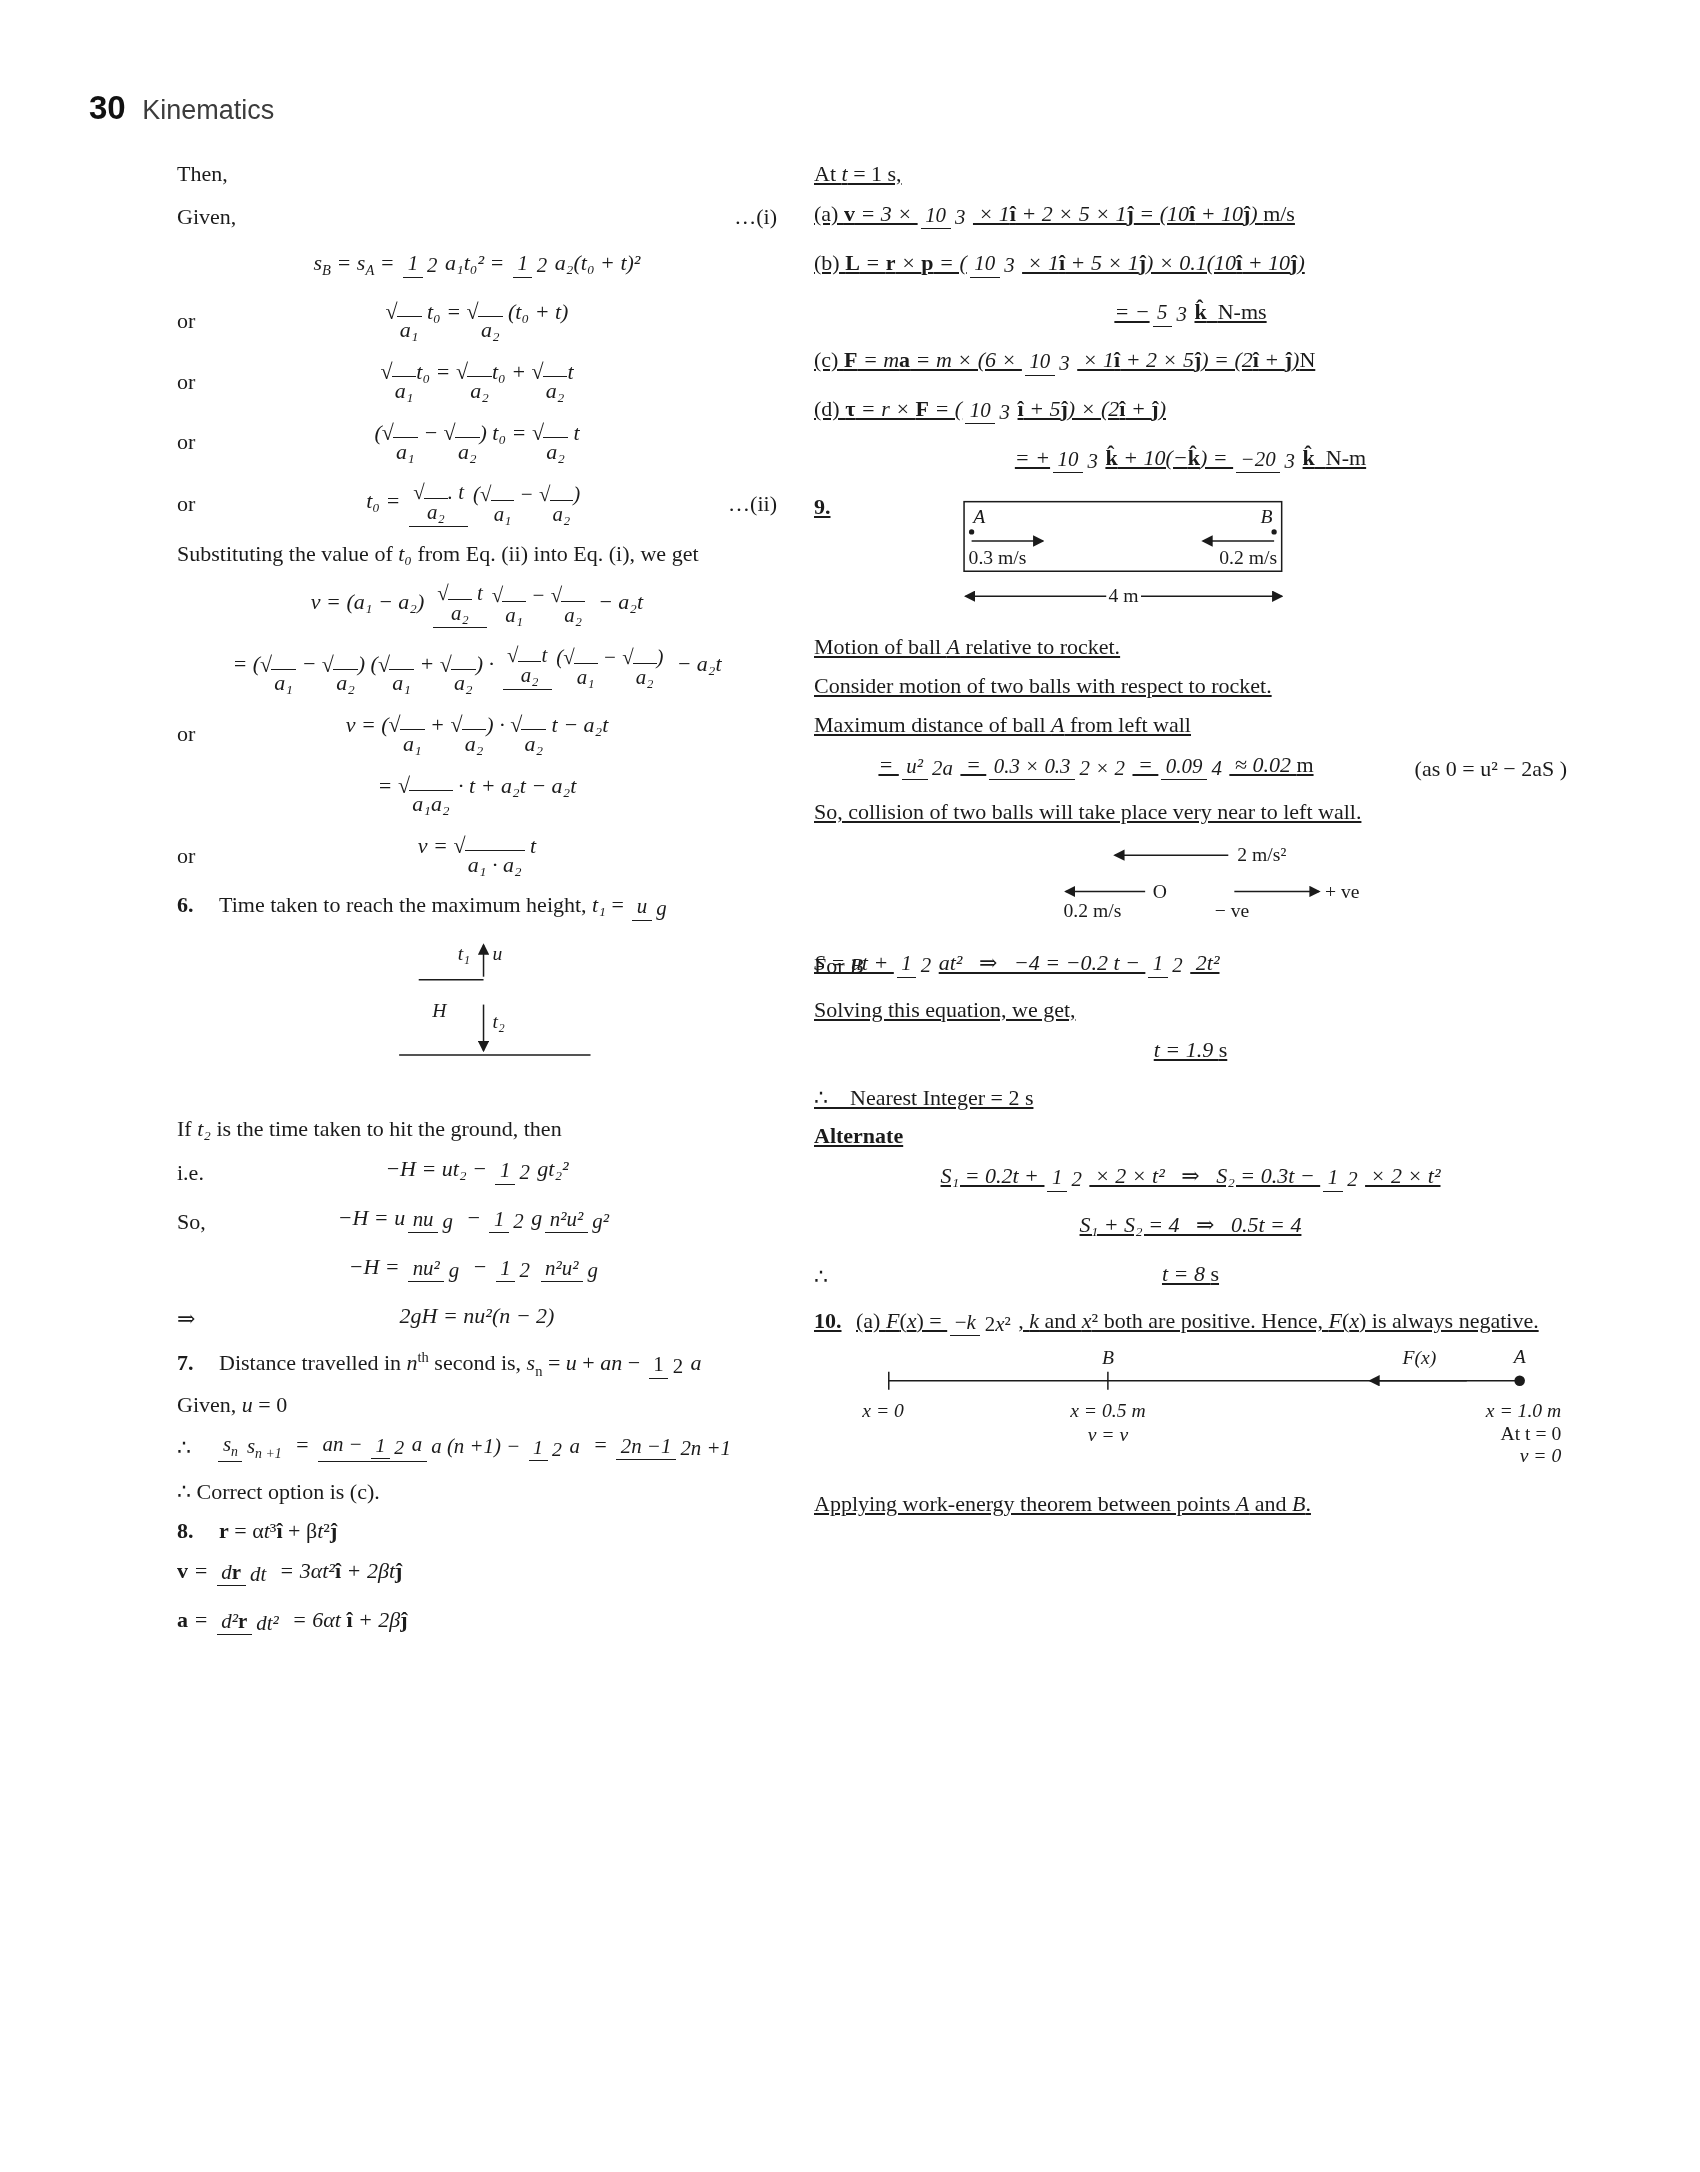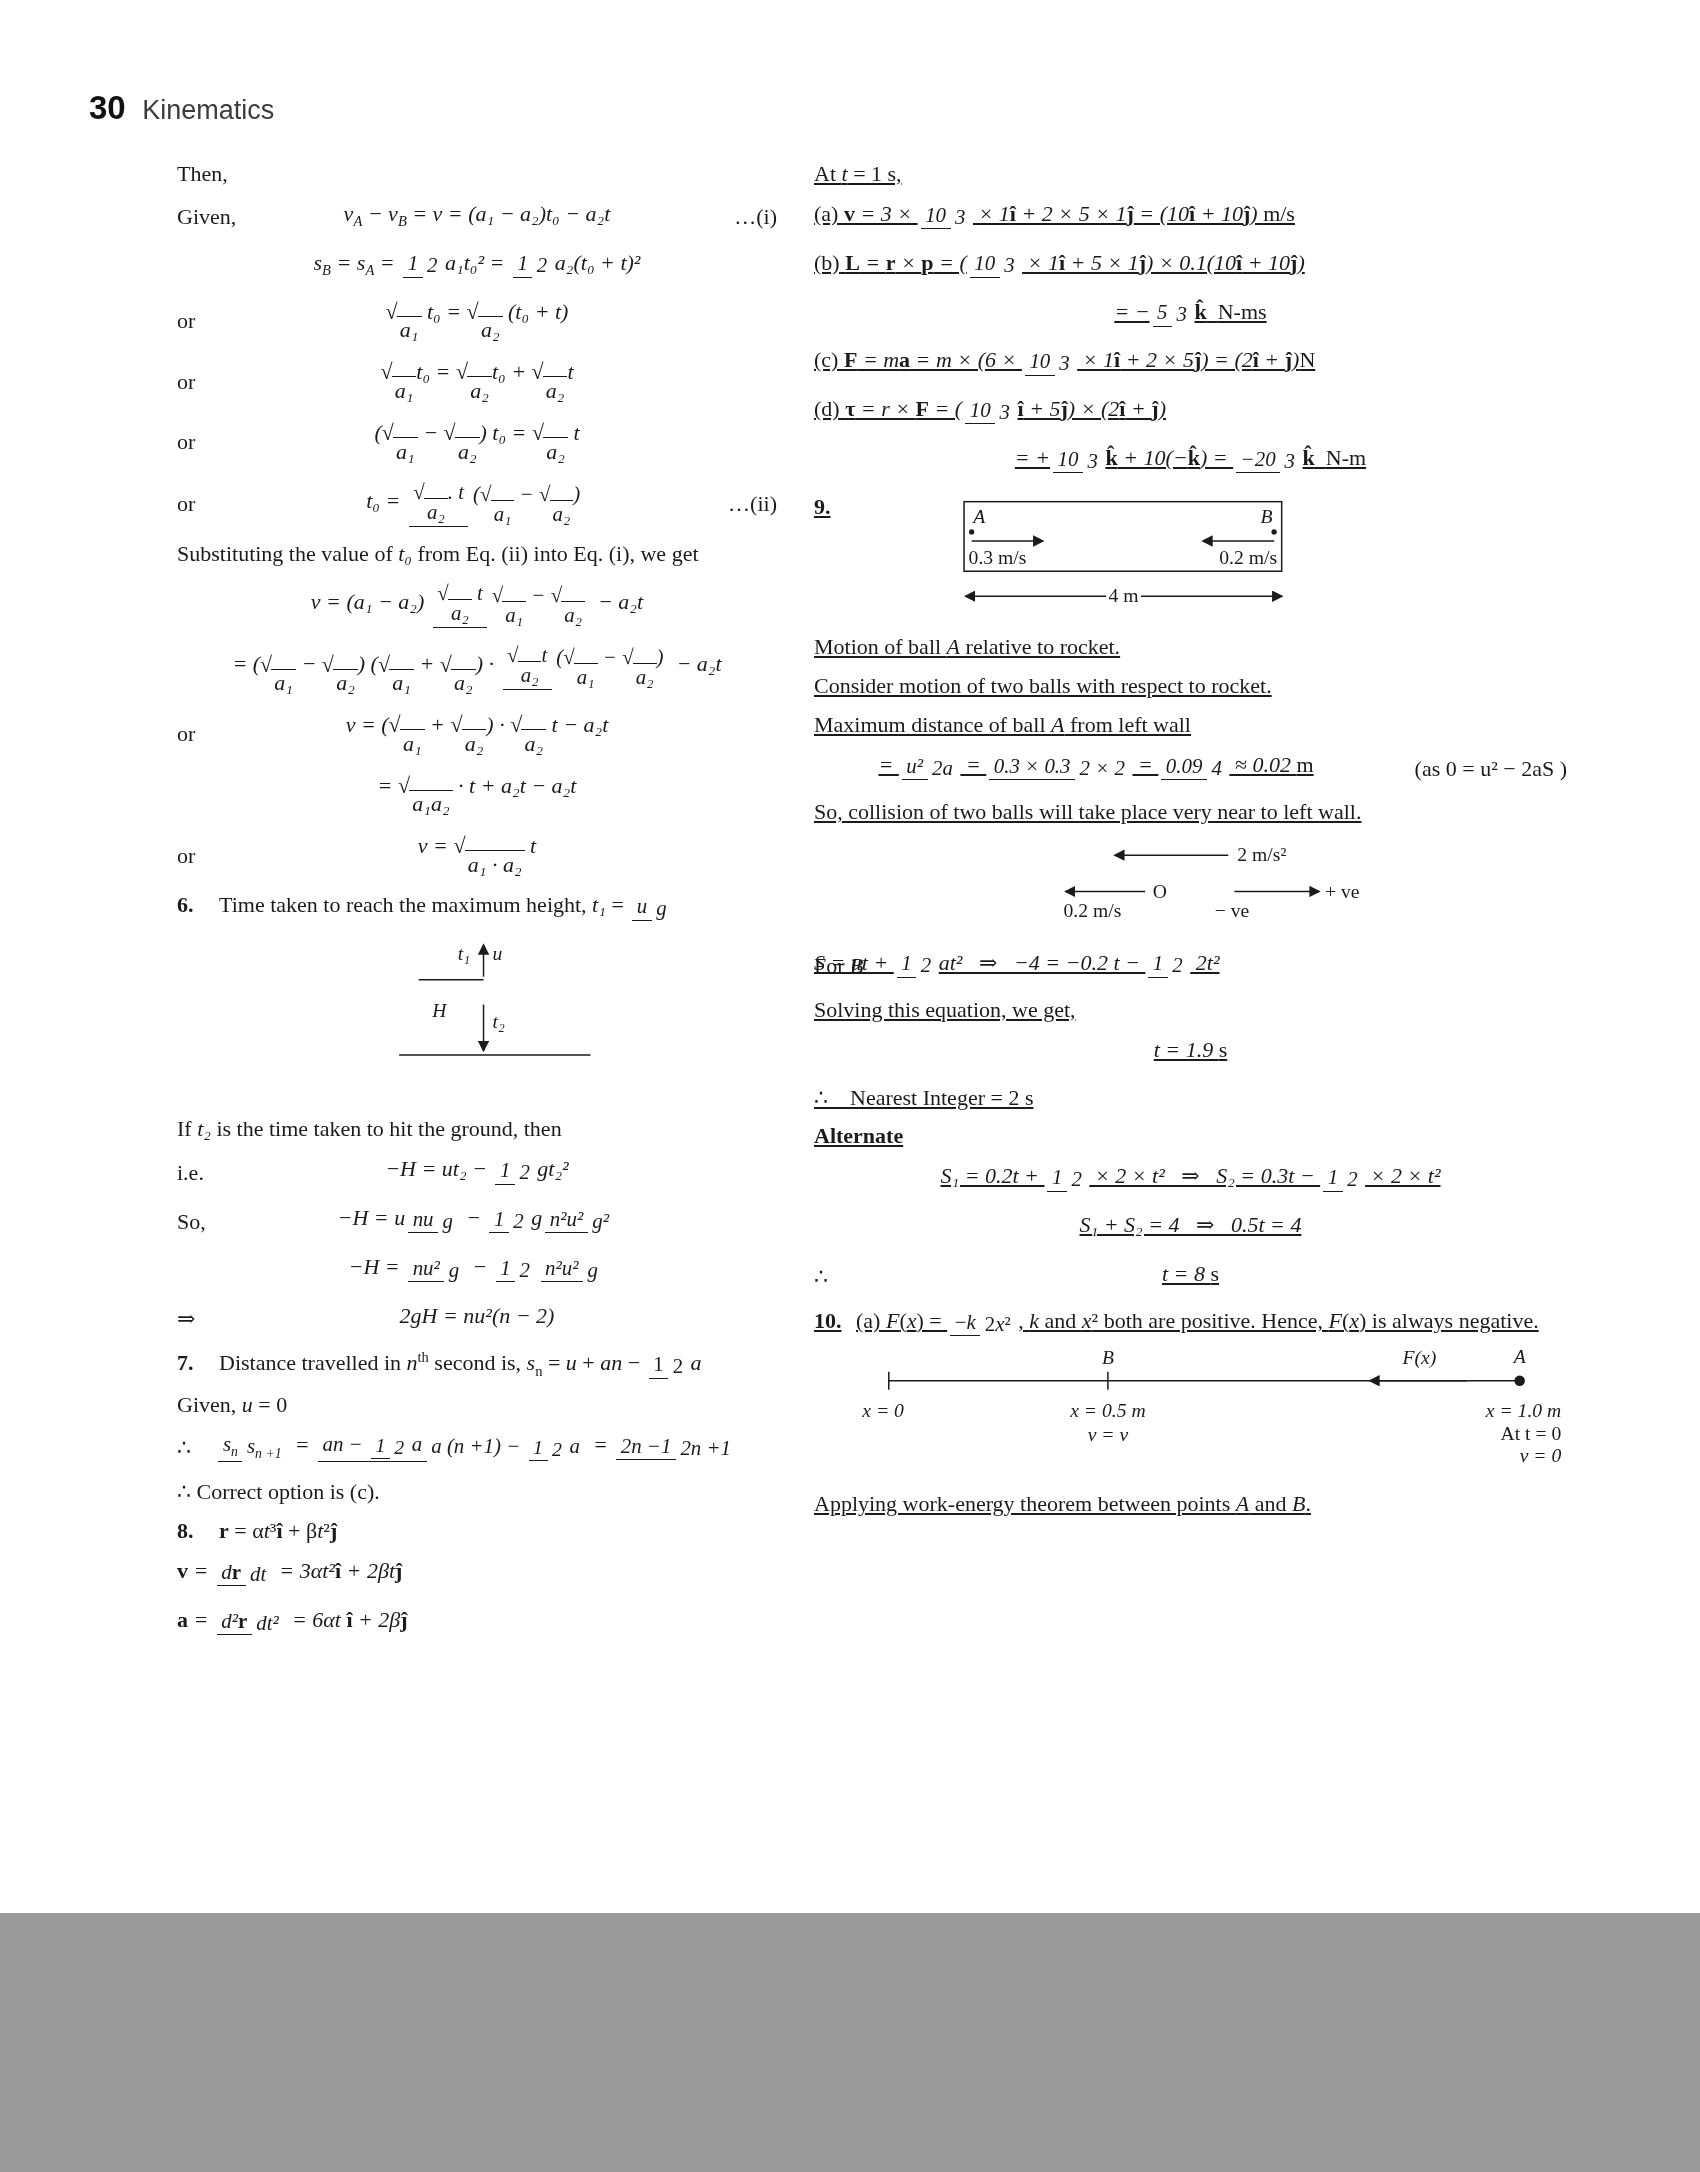--- a/index.html
+++ b/index.html
@@ -1,16 +1,16 @@
 <!DOCTYPE html>
 <html style="font-size:12px"><head>
 <meta charset="utf-8">
 <style>
   html,body{margin:0;padding:0;background:#9a9a9a;}
-  .page{position:relative;width:1700px;height:1913px;background:#ffffff;
+  .page{position:relative;width:1700px;height:2172px;background:#ffffff;
         font-family:"Liberation Serif","DejaVu Serif",serif;font-size:22px;color:#1b1b1b;overflow:hidden;}
   header{position:absolute;left:89px;top:89px;display:flex;align-items:baseline;gap:16.6px;
          font-family:"Liberation Sans","DejaVu Sans",sans-serif;}
   .pgnum{font-size:33px;font-weight:700;color:#111;}
   .chapter{font-size:27px;color:#3c3c3c;}
   .col{position:absolute;top:151px;box-sizing:border-box;padding-left:42px;}
   .leftc{left:135px;width:642px;}
   .rightc{left:772px;width:795px;text-decoration:underline;}
   .blk{margin:6.8px 0;}
   .p{line-height:1.45;}
@@ -51,21 +51,20 @@
 <div class="page">
   <header>
     <span class="pgnum">30</span>
     <span class="chapter">Kinematics</span>
   </header>
 
   <div class="col leftc" id="colL">
       <div class="blk p"><span class="ptxt"><span class="t">Then,</span></span></div>
       <div class="blk eq haslbl">
         <span class="lbl"><span class="t">Given,</span></span>
-        <span class="mid"><span class="t">v</span><sub>A</sub><span class="t"> − v</span><sub>B</sub><span class="t"> = v = (a₁ − a₂)t₀ − a₂t</span></span>
         <span class="eqno">…(i)</span>
       </div>
       <div class="blk eq">
         <span class="mid"><span class="t">s</span><sub>B</sub><span class="t"> = s</span><sub>A</sub><span class="t"> = </span><span class="frac"><span class="fn"><span class="t">1</span></span><span class="fd"><span class="t">2</span></span></span><span class="t">a₁t₀² = </span><span class="frac"><span class="fn"><span class="t">1</span></span><span class="fd"><span class="t">2</span></span></span><span class="t">a₂(t₀ + t)²</span></span>
       </div>
       <div class="blk eq haslbl">
         <span class="lbl"><span class="t">or</span></span>
         <span class="mid"><span class="rad"><span class="rq">√</span><span class="rc"><span class="t">a₁</span></span></span><span class="t"> t₀ = </span><span class="rad"><span class="rq">√</span><span class="rc"><span class="t">a₂</span></span></span><span class="t"> (t₀ + t)</span></span>
       </div>
       <div class="blk eq haslbl">

